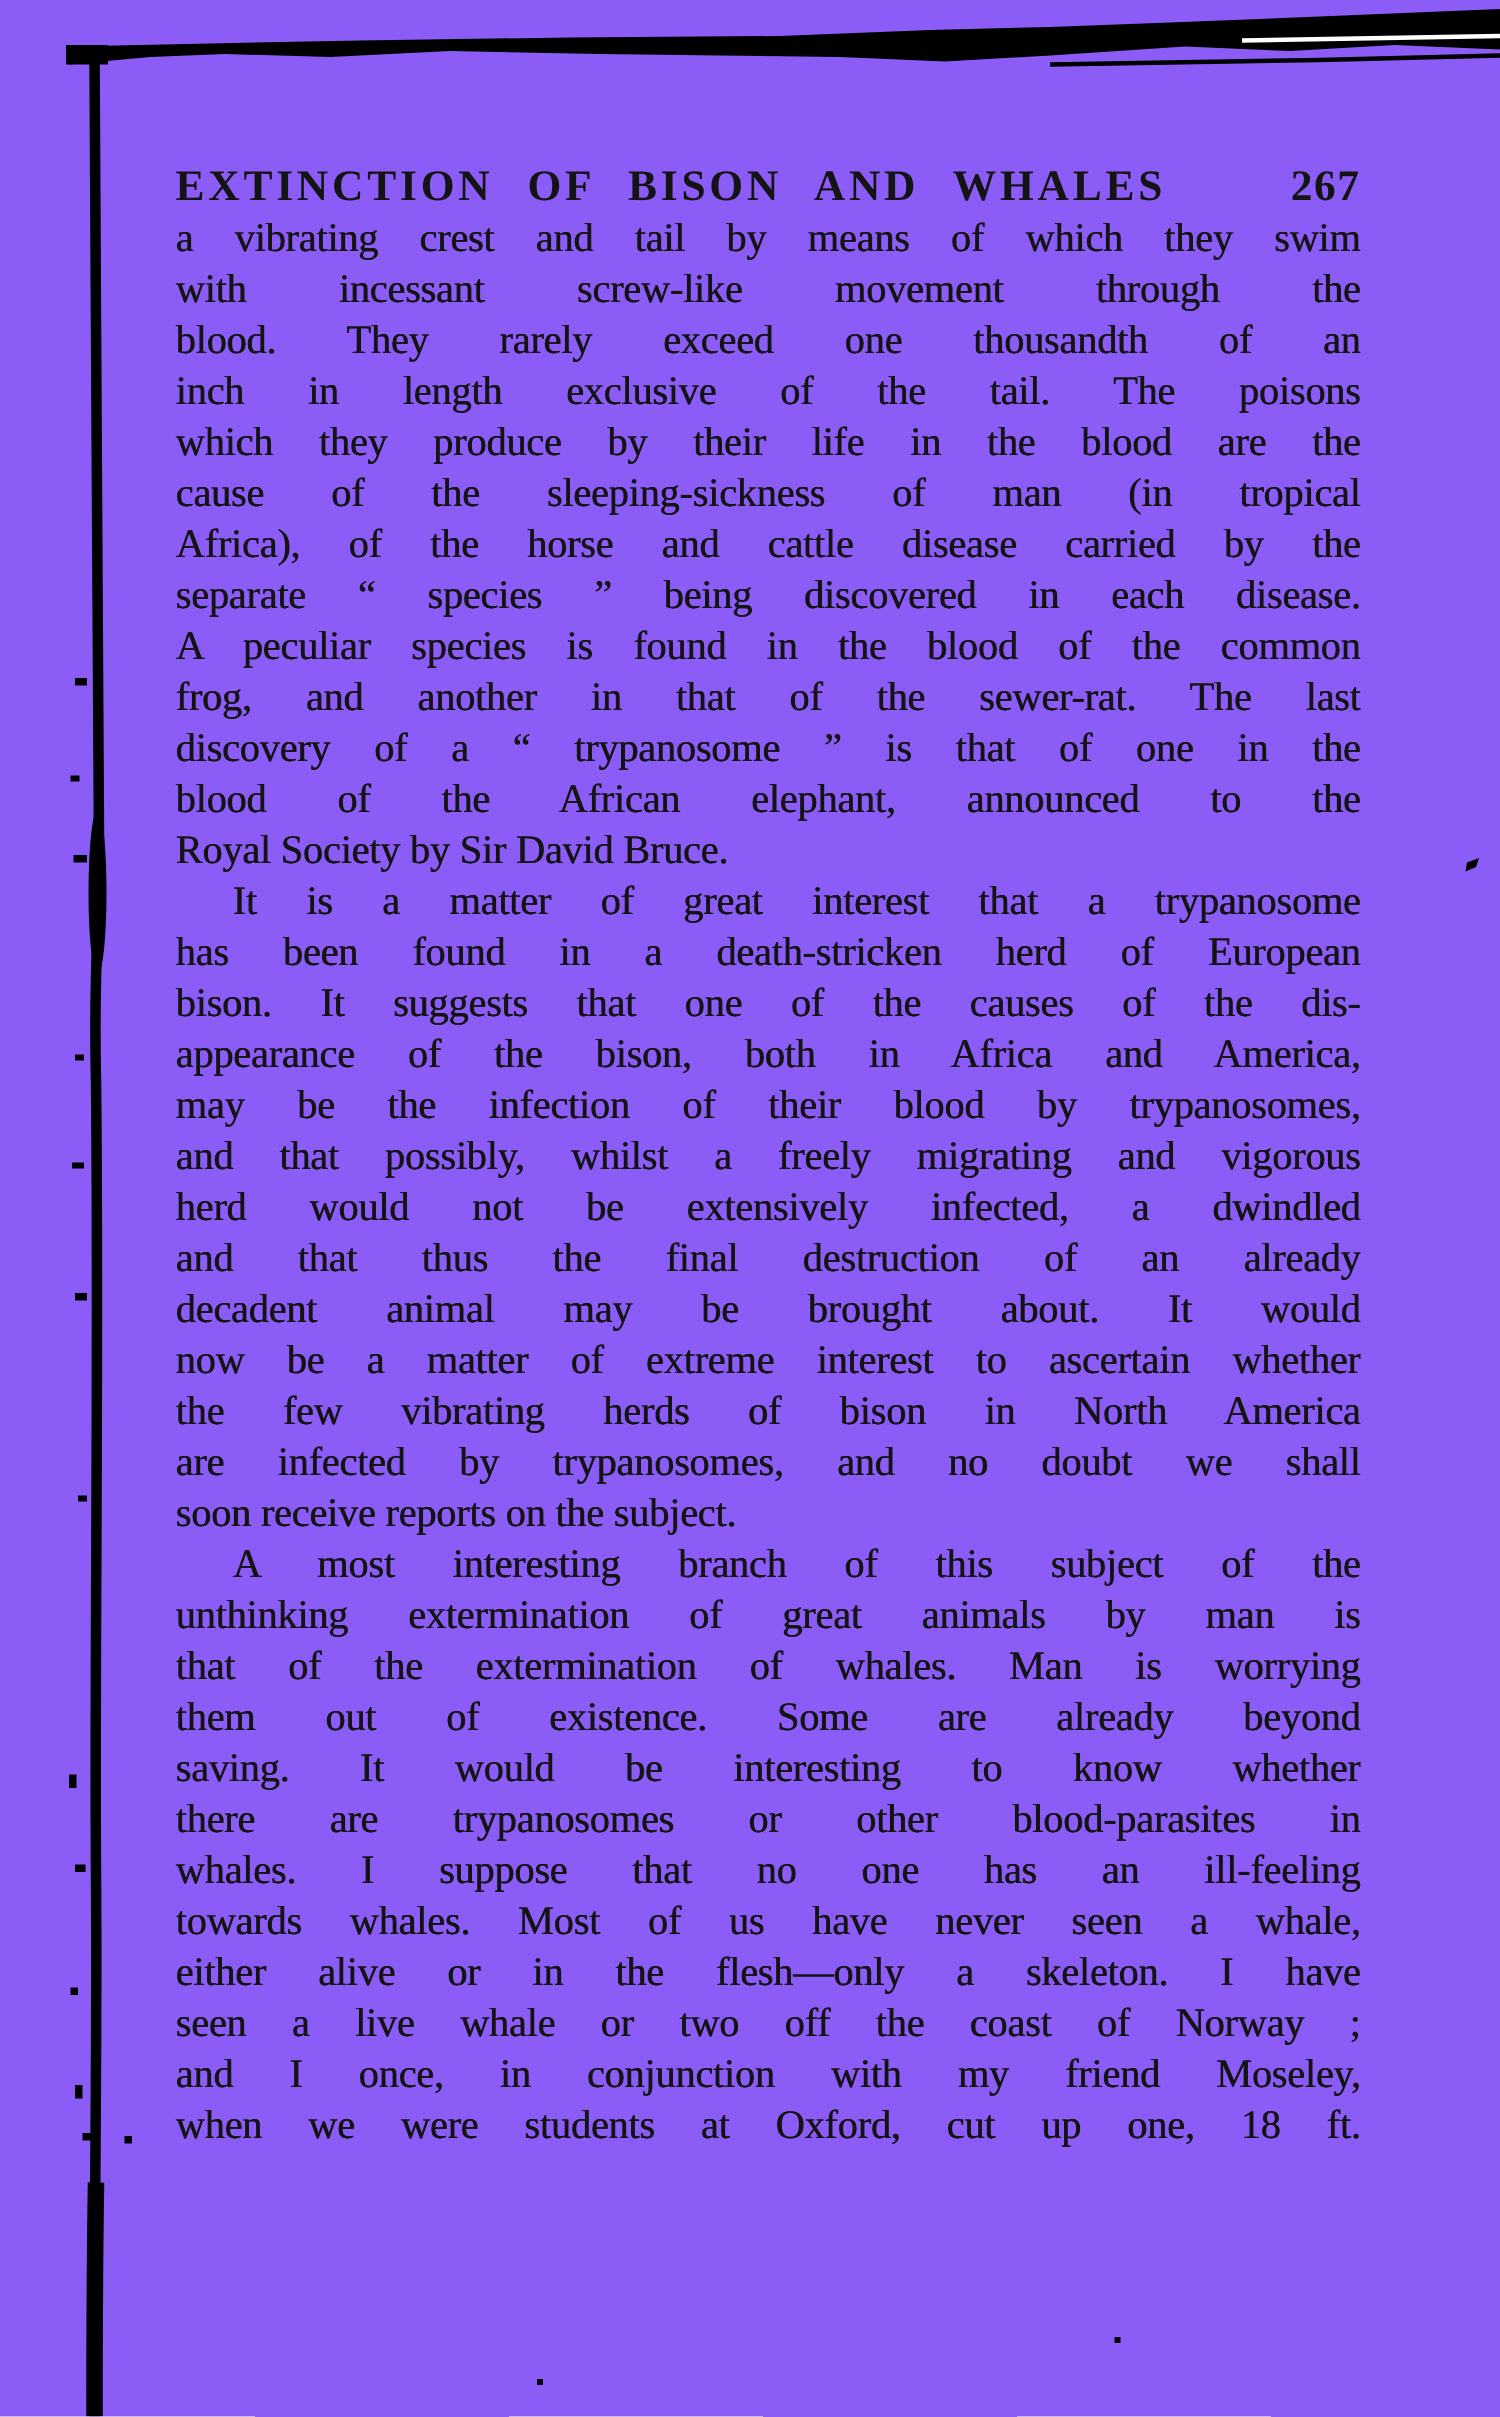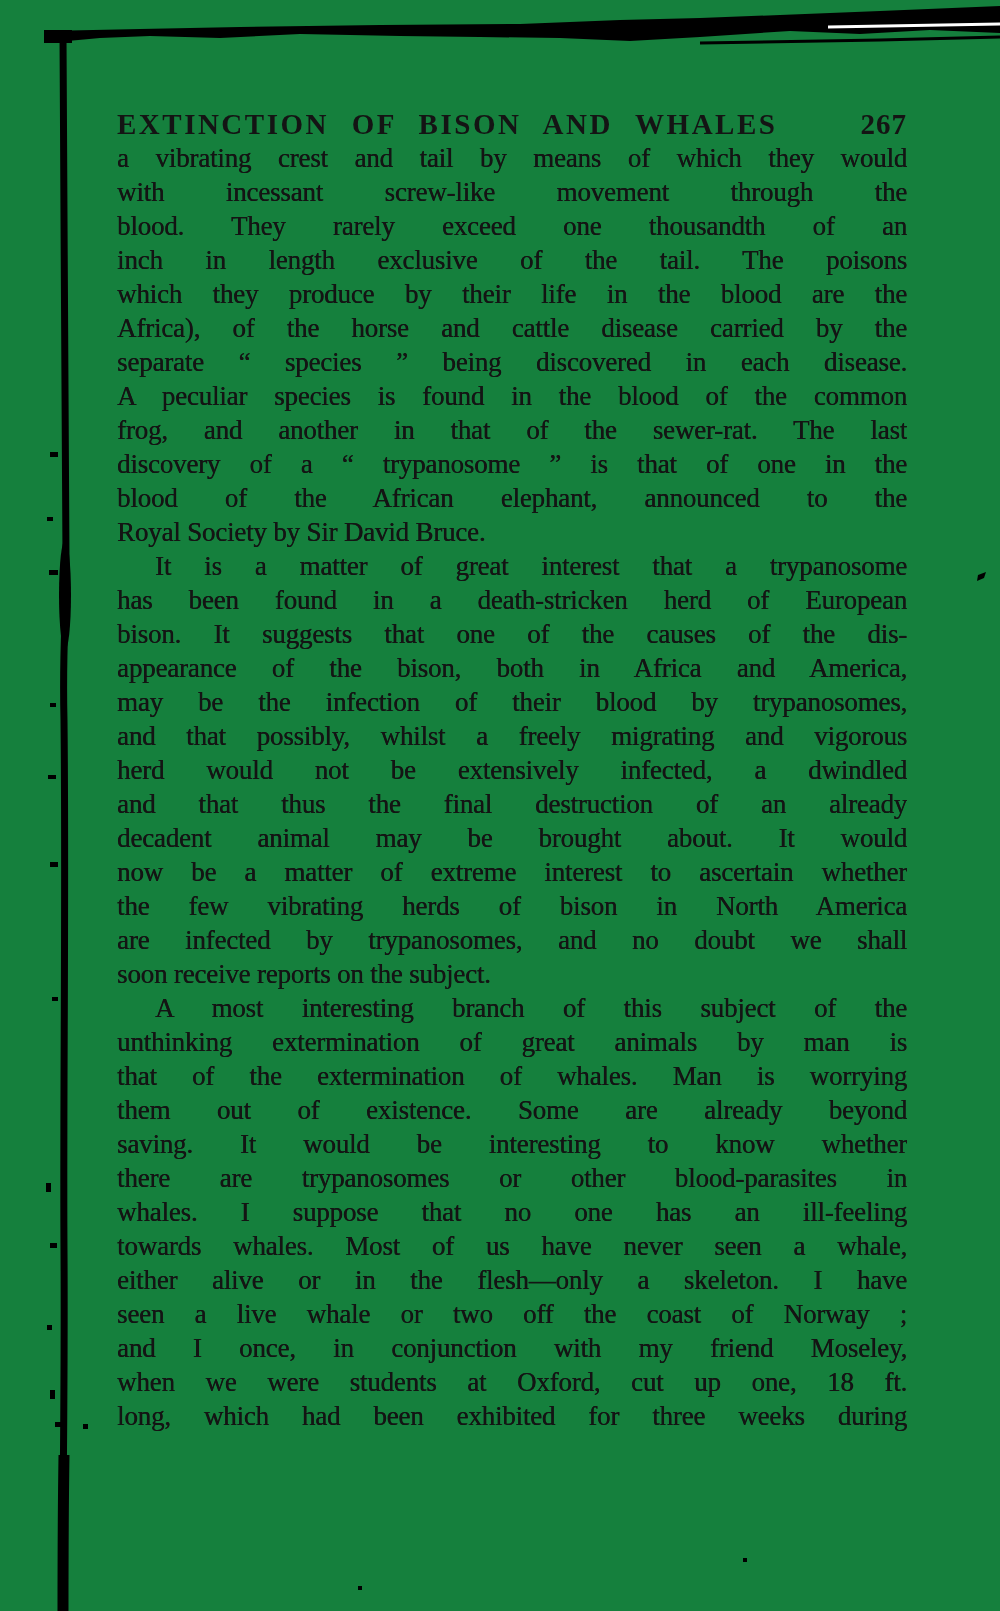--- a/index.html
+++ b/index.html
@@ -4,21 +4,21 @@
 <style>
   html, body {
     margin: 0;
     padding: 0;
     background: #ffffff;
   }
   .page {
     position: relative;
     width: 1000px;
     height: 1611px;
-    background: #15803d;
+    background: #8b5cf6;
     overflow: hidden;
     font-family: "Liberation Serif", "DejaVu Serif", serif;
     color: #141414;
   }
   .artifacts {
     position: absolute;
     left: 0; top: 0;
     width: 1000px; height: 1611px;
     pointer-events: none;
   }
@@ -103,25 +103,26 @@
     <rect x="743" y="1558" width="4" height="4" fill="#000"></rect>
     <rect x="358" y="1586" width="4" height="4" fill="#000"></rect>
   </svg>
 
   <div class="header">
     <span class="title">EXTINCTION OF BISON AND WHALES</span>
     <span class="pagenum">267</span>
   </div>
 
   <div class="body" id="body-text">
-      <div class="line just">a vibrating crest and tail by means of which they would</div>
+      <div class="line just">a vibrating crest and tail by means of which they swim</div>
       <div class="line just">with incessant screw-like movement through the</div>
       <div class="line just">blood.  They rarely exceed one thousandth of an</div>
       <div class="line just">inch in length exclusive of the tail.  The poisons</div>
       <div class="line just">which they produce by their life in the blood are the</div>
+      <div class="line just">cause of the sleeping-sickness of man (in tropical</div>
       <div class="line just">Africa), of the horse and cattle disease carried by the</div>
       <div class="line just">separate “ species ” being discovered in each disease.</div>
       <div class="line just">A peculiar species is found in the blood of the common</div>
       <div class="line just">frog, and another in that of the sewer-rat.  The last</div>
       <div class="line just">discovery of a “ trypanosome ” is that of one in the</div>
       <div class="line just">blood of the African elephant, announced to the</div>
       <div class="line">Royal Society by Sir David Bruce.</div>
       <div class="line just indent">It is a matter of great interest that a trypanosome</div>
       <div class="line just">has been found in a death-stricken herd of European</div>
       <div class="line just">bison.  It suggests that one of the causes of the dis-</div>
@@ -140,16 +141,15 @@
       <div class="line just">that of the extermination of whales.  Man is worrying</div>
       <div class="line just">them out of existence.  Some are already beyond</div>
       <div class="line just">saving.  It would be interesting to know whether</div>
       <div class="line just">there are trypanosomes or other blood-parasites in</div>
       <div class="line just">whales.  I suppose that no one has an ill-feeling</div>
       <div class="line just">towards whales.  Most of us have never seen a whale,</div>
       <div class="line just">either alive or in the flesh—only a skeleton.  I have</div>
       <div class="line just">seen a live whale or two off the coast of Norway ;</div>
       <div class="line just">and I once, in conjunction with my friend Moseley,</div>
       <div class="line just">when we were students at Oxford, cut up one, 18 ft.</div>
-      <div class="line just">long, which had been exhibited for three weeks during</div>
     </div>
 
 </div>
 
 </body></html>

